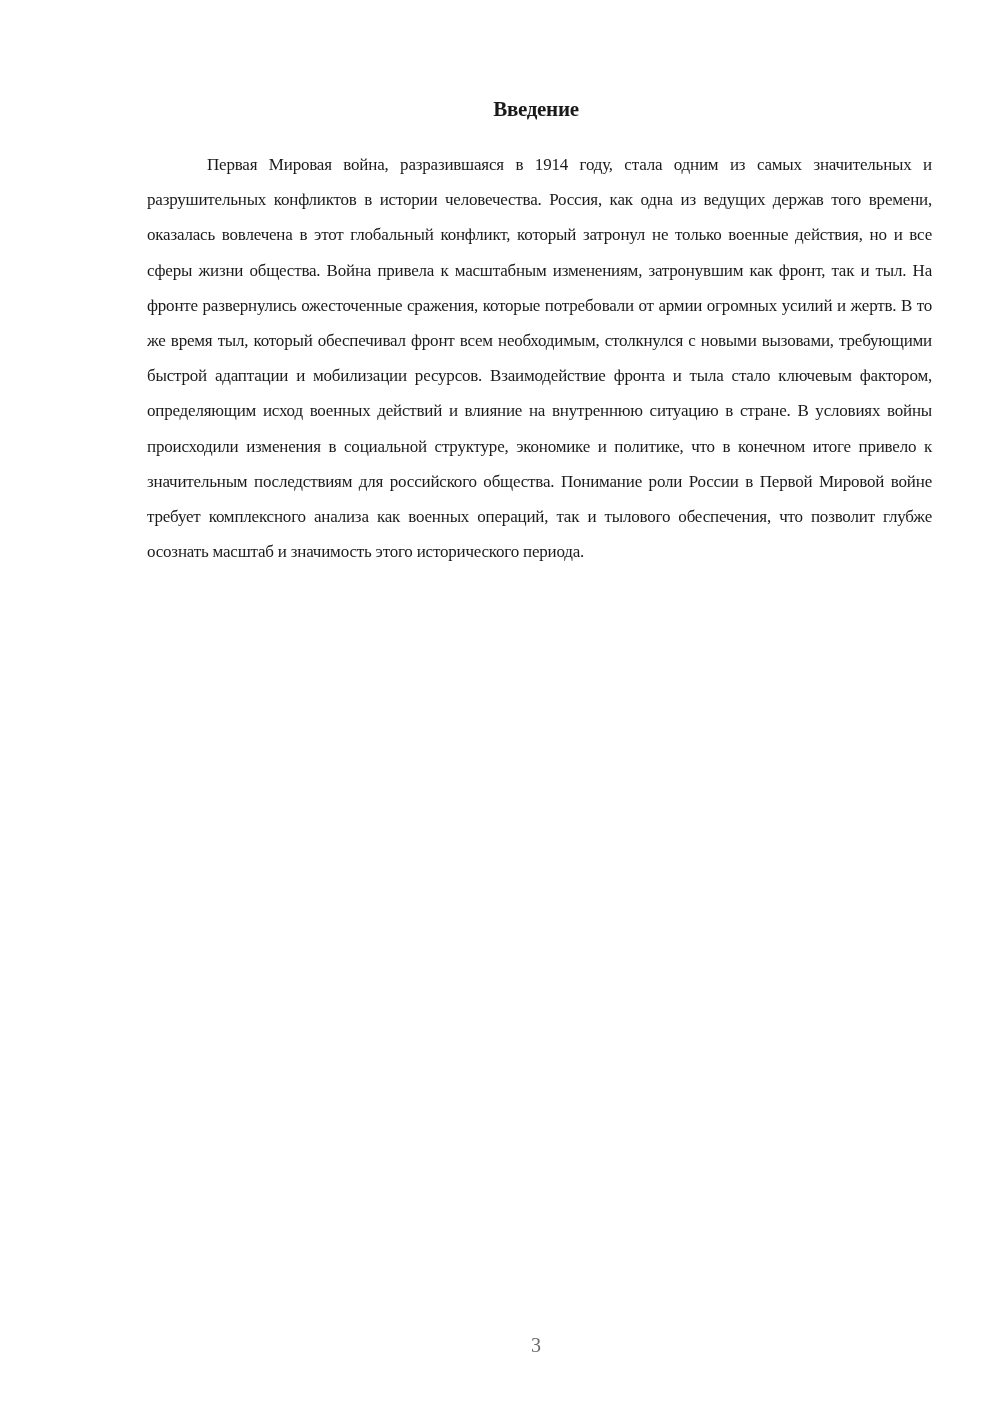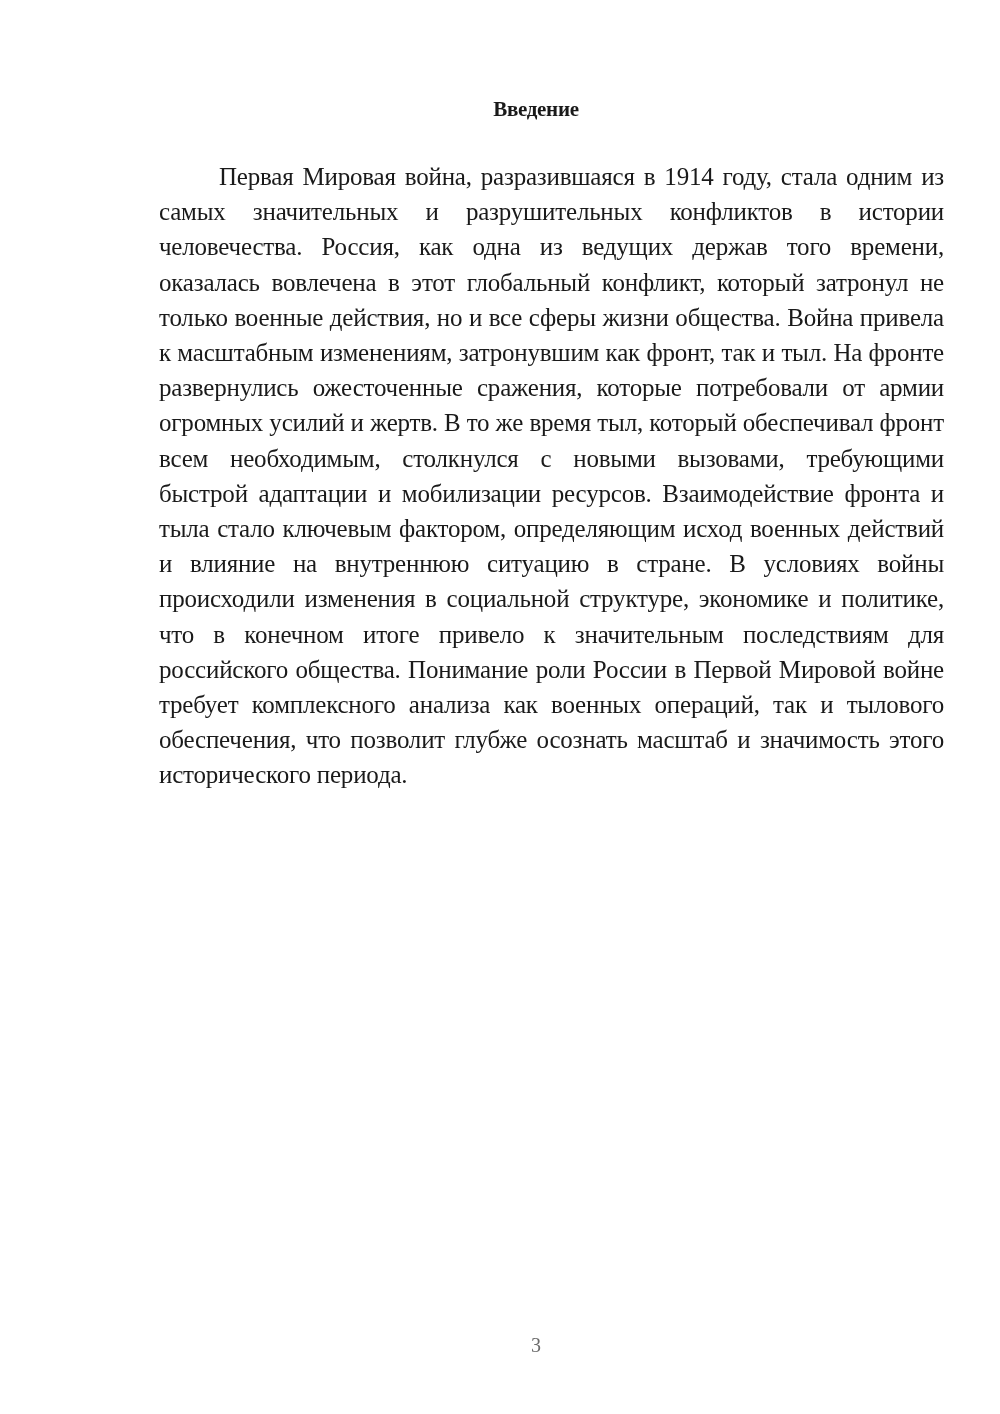--- a/index.html
+++ b/index.html
@@ -30,25 +30,25 @@
       text-align: center;
       font-weight: bold;
       font-size: 21px;
       letter-spacing: -0.3px;
     }
     .body-text {
       position: absolute;
       left: 143px;
       top: 143px;
       width: 785px;
-      font-size: 25px;
+      font-size: 17px;
       line-height: 35.2px;
       text-align: justify;
       text-indent: 60px;
-      margin: 16px;
+      margin: 4px;
       letter-spacing: -0.2px;
     }
     .page-number {
       position: absolute;
       top: 1334px;
       left: 0;
       width: 1072px;
       text-align: center;
       font-size: 20px;
       color: #6b6b6b;

